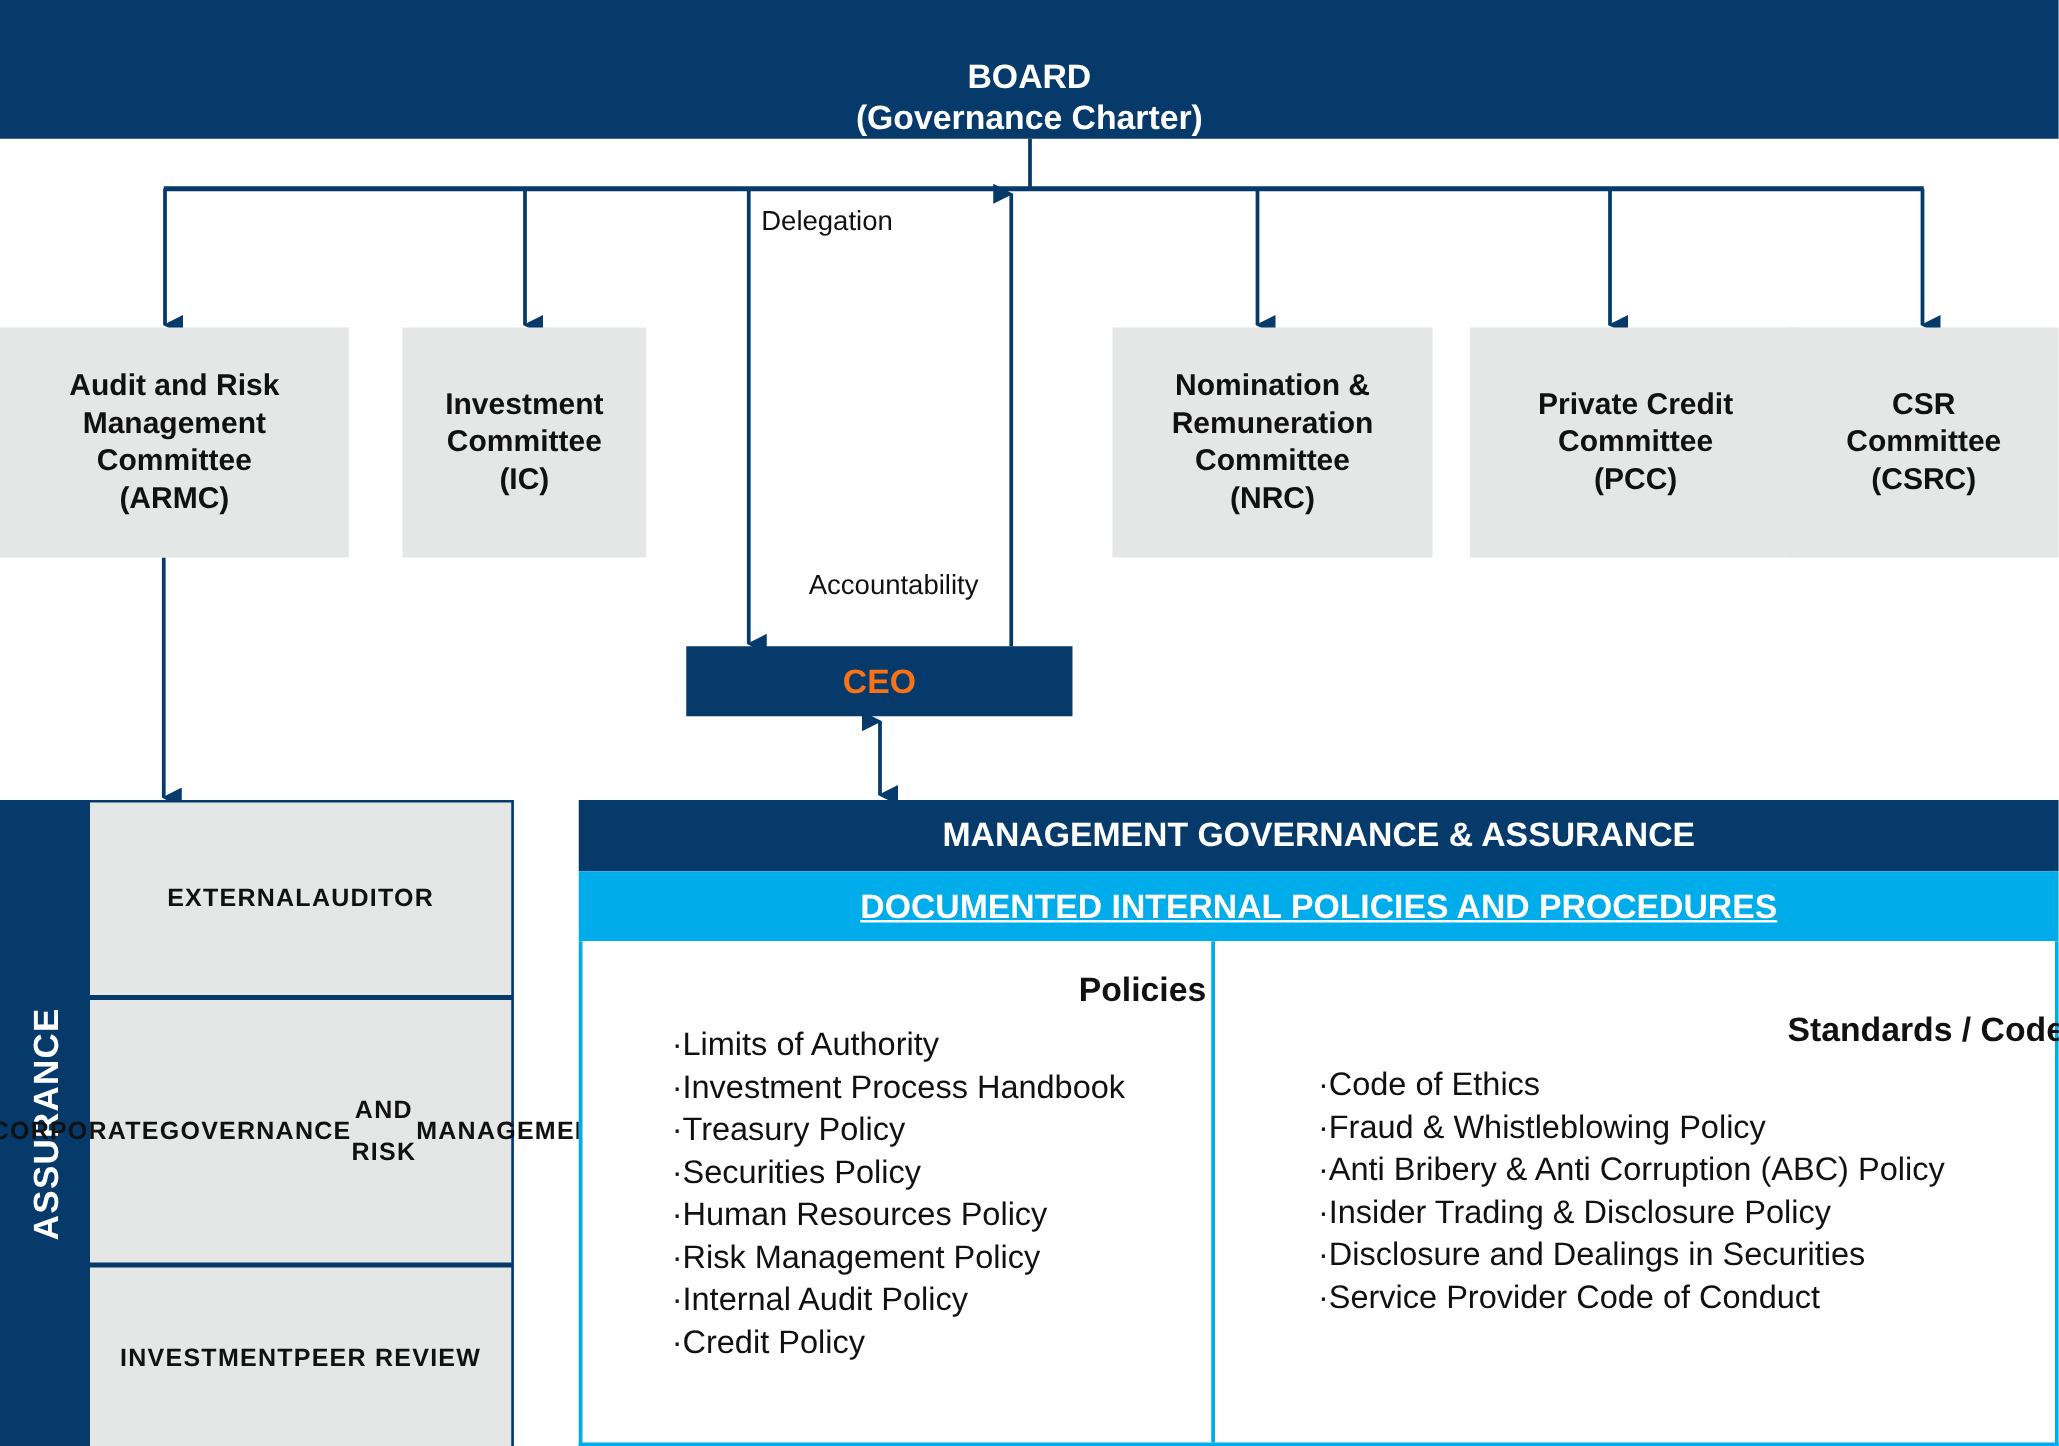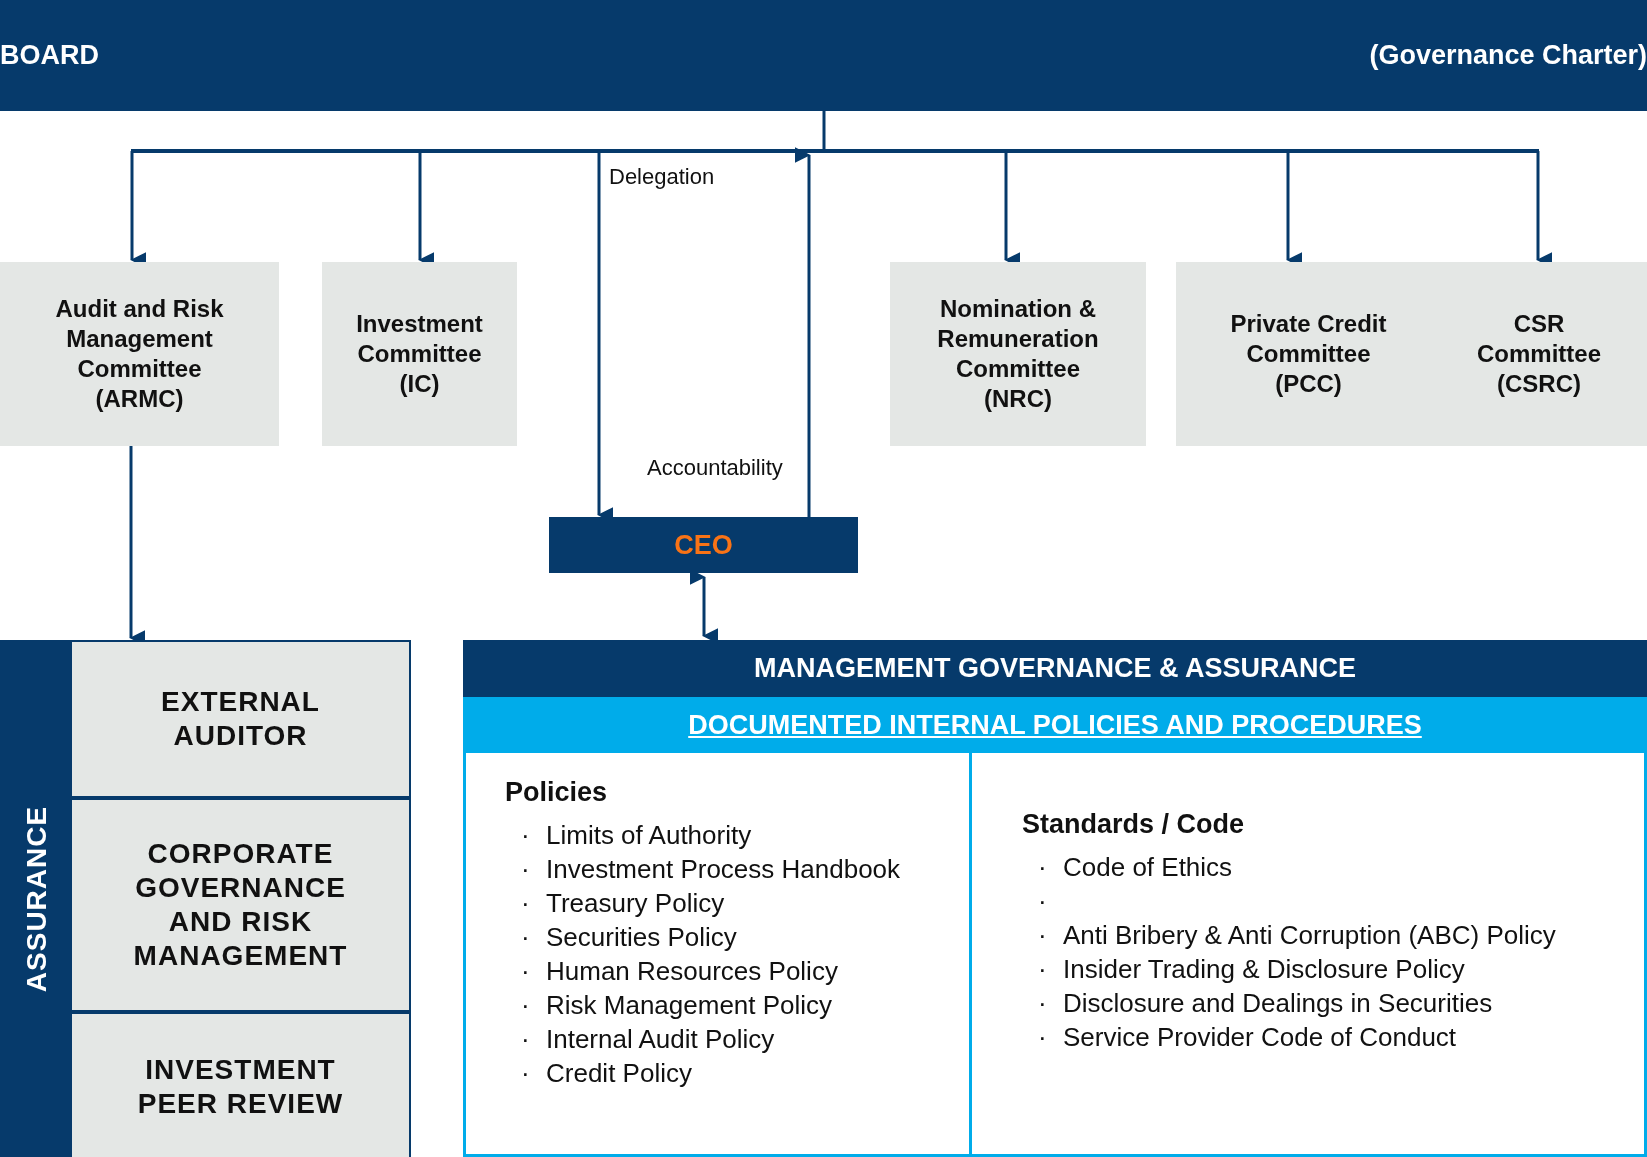--- a/index.html
+++ b/index.html
@@ -2,49 +2,49 @@
 <html><head>
   <meta charset="utf-8">
   <style>
     html, body { margin: 0; padding: 0; background: #ffffff; }
     body { width: 1647px; height: 1157px; position: relative; overflow: hidden;
            font-family: "Liberation Sans", "DejaVu Sans", sans-serif; color: #111; }
     .abs { position: absolute; }
     #connectors { position: absolute; left: 0; top: 0; width: 1647px; height: 1157px; pointer-events: none; }
 
     .board { left: 0; top: 0; width: 1647px; height: 111px; background: #063a6b; color: #fff;
-             display: flex; flex-direction: row; align-items: center; justify-content: space-between;
+             display: flex; flex-direction: column; align-items: center; justify-content: flex-end;
              font-weight: bold; font-size: 27px; line-height: 33px; }
 
     .committee { background: #e4e7e5; display: flex; align-items: center; justify-content: center;
                  text-align: center; font-weight: bold; font-size: 24px; line-height: 30px; top: 262px; height: 184px; }
     .committee span { display: block; }
 
     .label-small { font-size: 22px; color: #111; }
 
     .ceo { left: 549px; top: 517px; width: 309px; height: 56px; background: #063a6b; color: #f97316;
            display: flex; align-items: center; justify-content: center; font-weight: bold; font-size: 27px; }
 
     .assurance { left: 0; top: 640px; width: 411px; height: 517px; border: 2px solid #063a6b; box-sizing: border-box; background: #063a6b; }
     .assurance-side { position: absolute; left: 0; top: 0; width: 70px; height: 100%; display: flex; align-items: center; justify-content: center; }
     .assurance-side span { transform: rotate(-90deg); color: #fff; font-weight: bold; font-size: 28px; white-space: nowrap; letter-spacing: 1px; }
-    .assurance-item { position: absolute; left: 70px; right: 0; background: #e4e7e5; display: flex; flex-direction: column;
-                      align-items: center; justify-content: center; text-align: center; font-weight: bold; font-size: 28px; line-height: 34px; letter-spacing: 1px; }
+    .assurance-item { position: absolute; left: 70px; right: 0; background: #e4e7e5; display: flex; flex-direction: row;
+                      align-items: center; justify-content: center; text-align: center; font-weight: bold; font-size: 20px; line-height: 34px; letter-spacing: 1px; }
     .ai-1 { top: 0; height: 154px; }
     .ai-2 { top: 158px; height: 210px; }
     .ai-3 { top: 372px; height: 145px; }
 
     .mga { left: 463px; top: 640px; width: 1184px; height: 517px; }
     .mga-head { position: absolute; left: 0; top: 0; right: 0; height: 57px; background: #063a6b; color: #fff;
                 display: flex; align-items: center; justify-content: center; font-weight: bold; font-size: 27px; }
     .mga-sub { position: absolute; left: 0; top: 57px; right: 0; height: 56px; background: #00acea; color: #fff;
                display: flex; align-items: center; justify-content: center; font-weight: bold; font-size: 27px; text-decoration: underline; }
     .mga-body { position: absolute; left: 0; top: 113px; right: 0; bottom: 0; border: 3px solid #00acea; border-top: none; box-sizing: border-box; background: #fff; }
     .mga-divider { position: absolute; left: 503px; top: 0; bottom: 0; width: 3px; background: #00acea; }
-    .col { position: absolute; top: 0; }
+    .col { position: absolute; top: 0; text-align: right; }
     .col-left { left: 39px; width: 460px; }
     .col-right { left: 556px; width: 630px; margin-top: 32px; }
     .col h3 { margin: 24px 0 10px 0; font-size: 27px; font-weight: bold; }
     .col ul { list-style: none; margin: 0; padding: 0; }
     .col li { font-size: 26px; line-height: 34px; display: flex; }
     .col li .dot { width: 41px; padding-left: 16px; box-sizing: border-box; }
   </style>
 </head>
 <body>
 
@@ -183,20 +183,21 @@
     </div>
     <div class="col col-right">
       <h3>Standards / Code</h3>
       <ul>
         <li>
             <span class="dot">·</span>
             <span>Code of Ethics</span>
           </li>
         <li>
             <span class="dot">·</span>
+            <span>Fraud &amp; Whistleblowing Policy</span>
           </li>
         <li>
             <span class="dot">·</span>
             <span>Anti Bribery &amp; Anti Corruption (ABC) Policy</span>
           </li>
         <li>
             <span class="dot">·</span>
             <span>Insider Trading &amp; Disclosure Policy</span>
           </li>
         <li>

